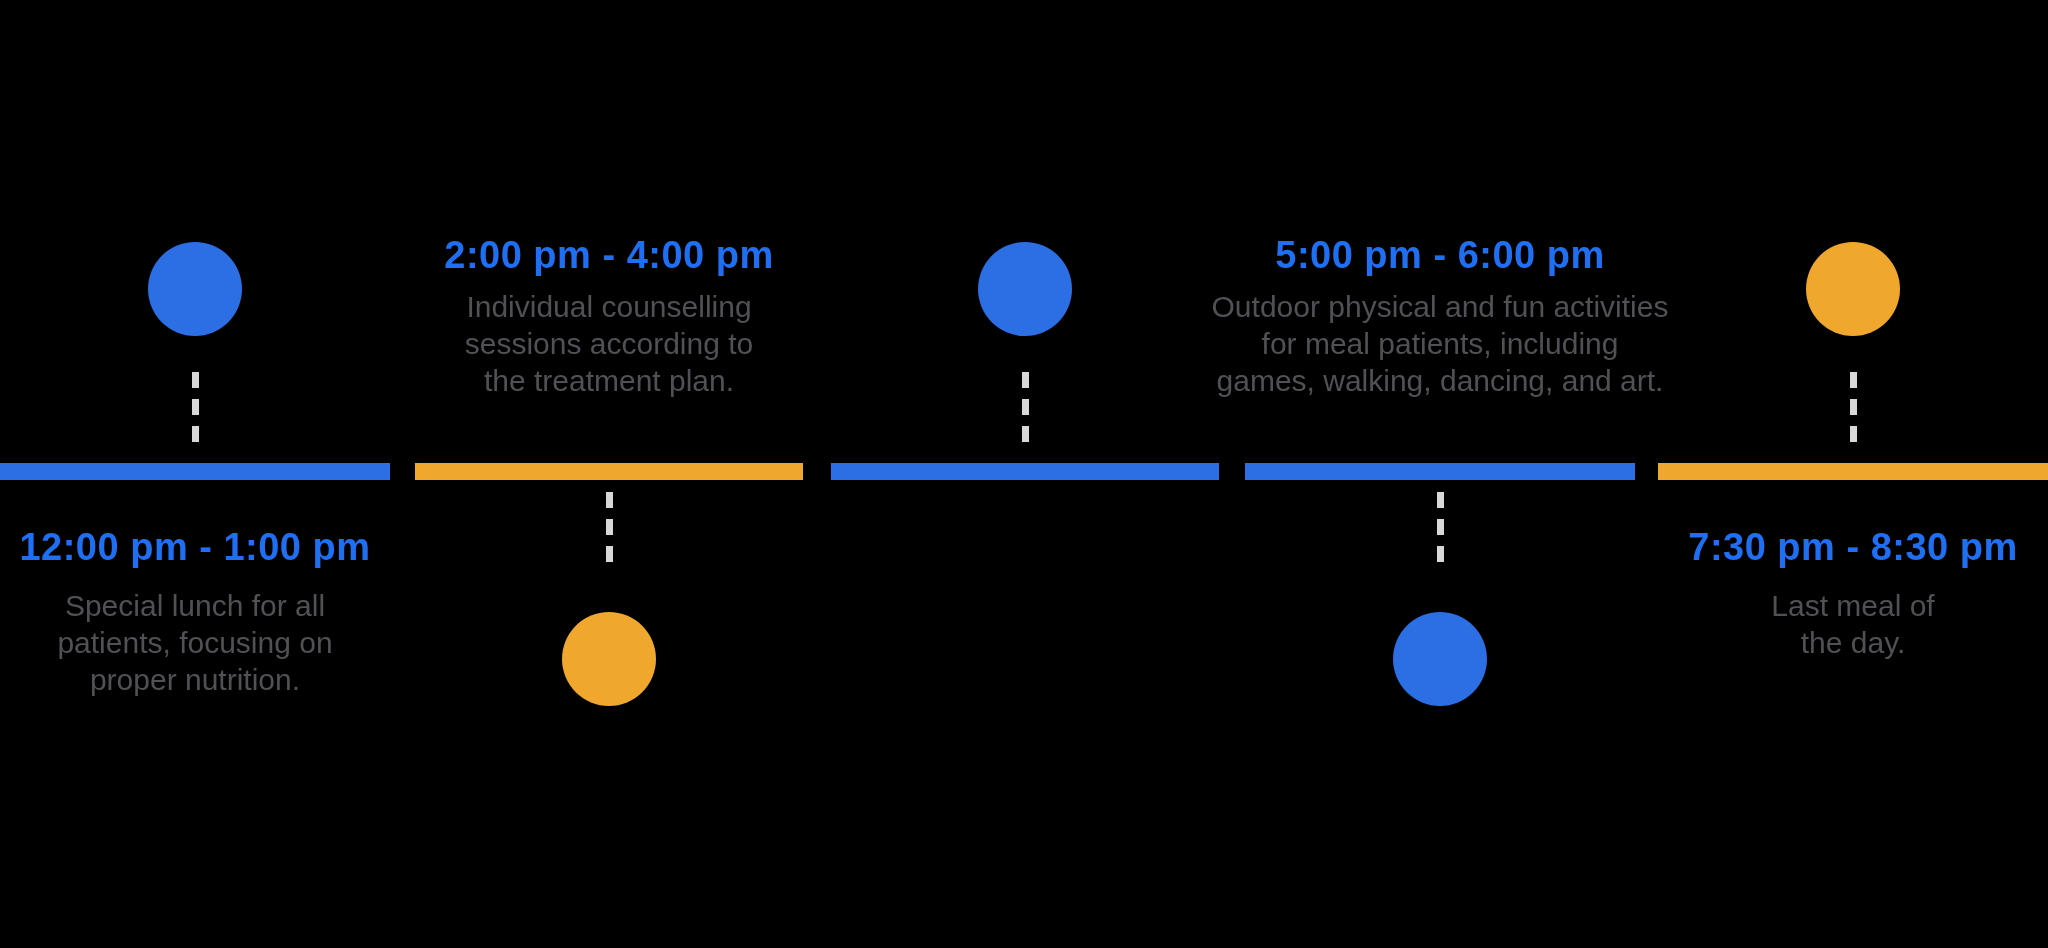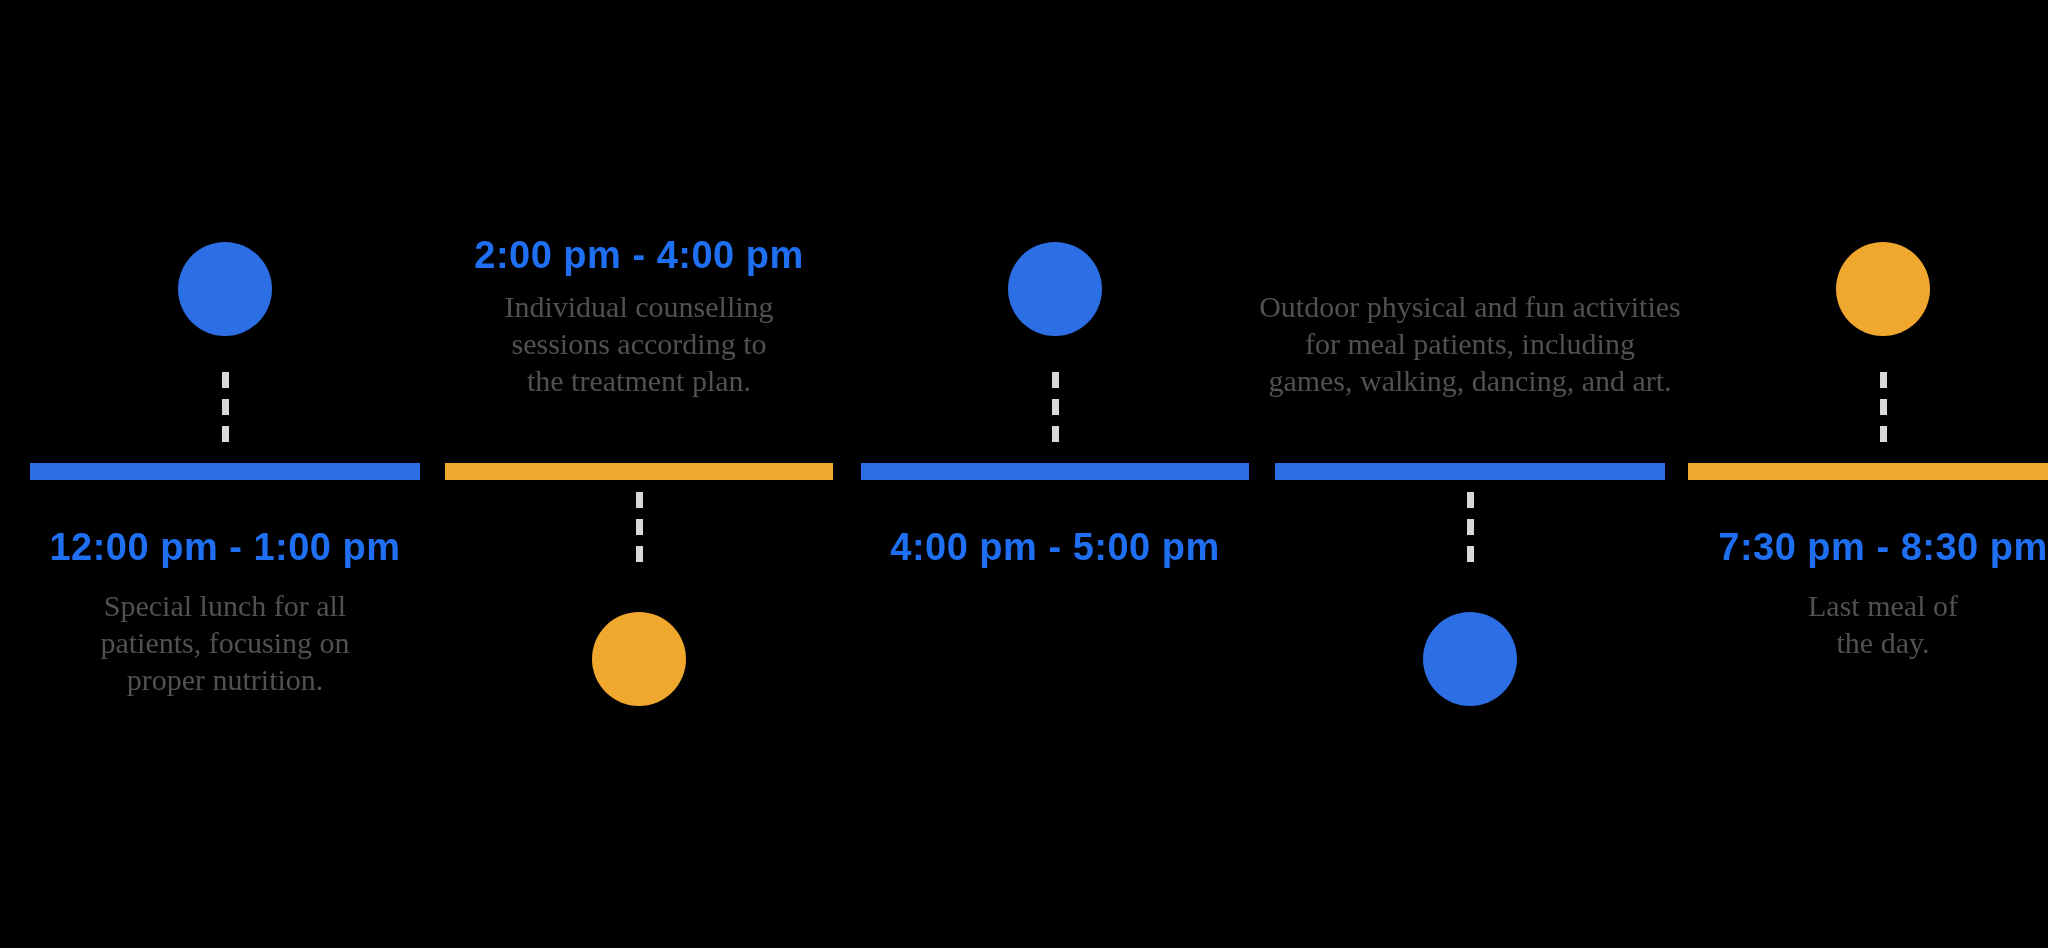--- a/index.html
+++ b/index.html
@@ -8,21 +8,21 @@
     background: var(--color-background, #000);
   }
   #stage {
     position: relative;
     width: 2048px;
     height: 948px;
     overflow: hidden;
     background: var(--color-background, #000);
     font-family: "Liberation Sans", sans-serif;
   }
-  .item { position: absolute; inset: 0; margin-left: 30px; }
+  .item { position: absolute; inset: 0; }
   .dot {
     position: absolute;
     width: 94px;
     height: 94px;
     border-radius: 50%;
     left: calc(var(--cx) - 47px);
   }
   .dashes {
     position: absolute;
     width: 7px;
@@ -56,21 +56,20 @@
   }
   .desc {
     position: absolute;
     width: 560px;
     left: calc(var(--cx) - 280px);
     text-align: center;
     font-size: 30px;
     line-height: 37px;
     color: var(--color-description-text);
     white-space: pre-line;
-    font-family: Liberation Serif, serif;
   }
   
   [data-marker="top"] .dot      { top: 242px; }
   [data-marker="top"] .dashes   { top: 372px; }
   [data-marker="top"] .time     { top: 525px; }
   [data-marker="top"] .desc     { top: 587px; }
   [data-marker="bottom"] .dot   { top: 612px; }
   [data-marker="bottom"] .dashes{ top: 492px; }
   [data-marker="bottom"] .time  { top: 233px; }
   [data-marker="bottom"] .desc  { top: 288px; }
@@ -106,27 +105,27 @@
     <div class="time">2:00 pm - 4:00 pm</div>
     <div class="desc">Individual counselling
 sessions according to
 the treatment plan.</div>
   </div>
 
   <div class="item i3" data-marker="top">
     <div class="dot" data-accent="blue"></div>
     <div class="dashes"></div>
     <div class="bar" data-accent="blue"></div>
-    <div class="time">4:00 pm - 5:00 pm</div>
   </div>
 
   <div class="item i4" data-marker="bottom">
     <div class="dot" data-accent="blue"></div>
     <div class="dashes"></div>
     <div class="bar" data-accent="blue"></div>
+    <div class="time">5:00 pm - 6:00 pm</div>
     <div class="desc">Outdoor physical and fun activities
 for meal patients, including
 games, walking, dancing, and art.</div>
   </div>
 
   <div class="item i5" data-marker="top">
     <div class="dot" data-accent="orange"></div>
     <div class="dashes"></div>
     <div class="bar" data-accent="orange"></div>
     <div class="time">7:30 pm - 8:30 pm</div>

